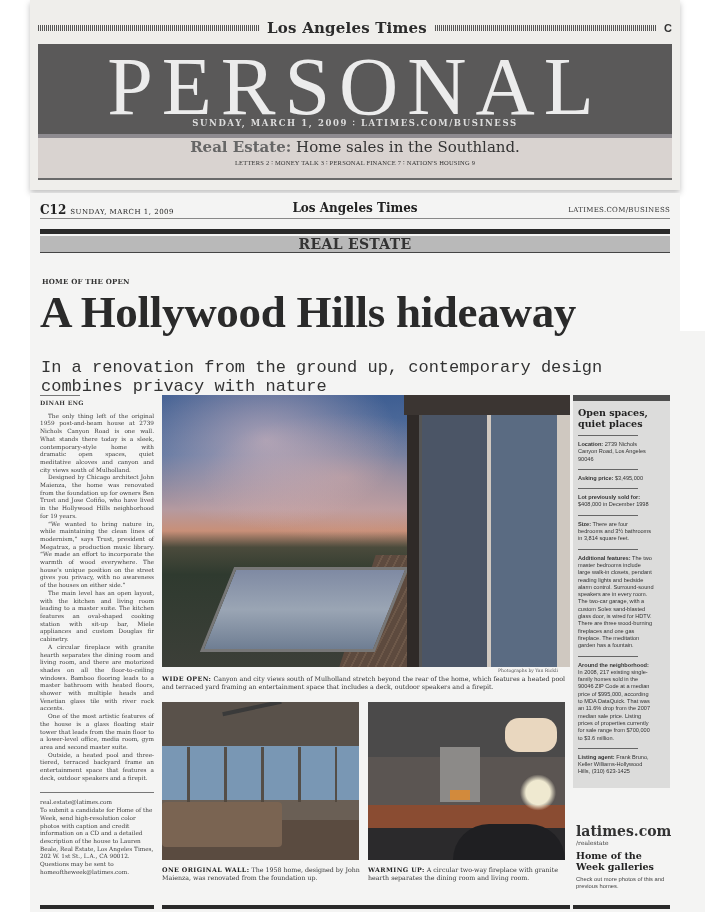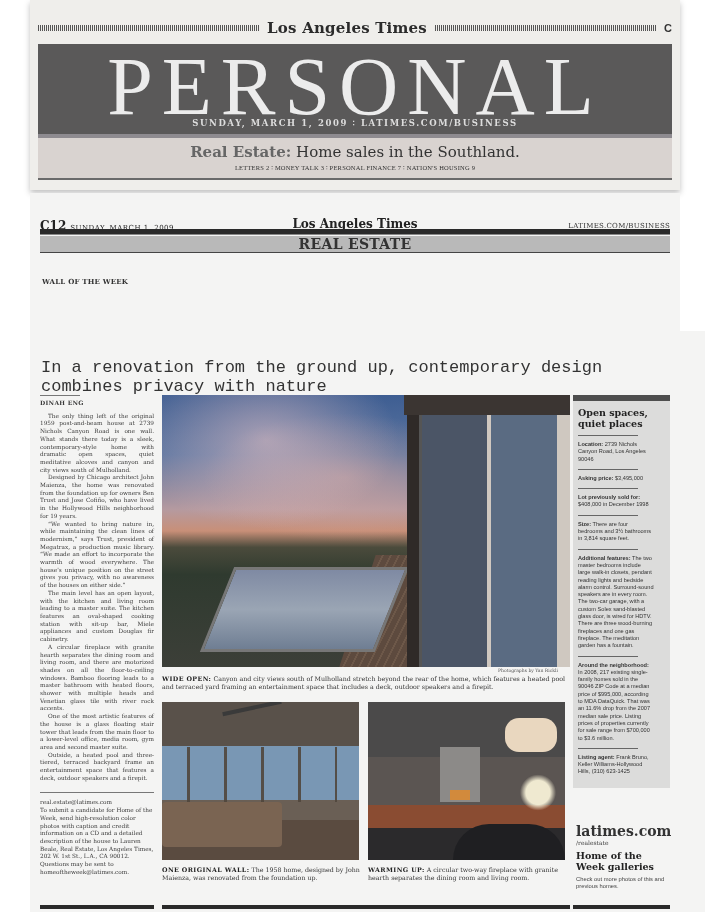--- a/index.html
+++ b/index.html
@@ -31,31 +31,31 @@
   }
   .banner .dateline {
     position: absolute; left: 0; right: 0; bottom: 6px; text-align: center;
     font-family: "DejaVu Serif", serif; font-size: 8.5px; letter-spacing: 1.6px; color: #ddd; font-weight: bold;
   }
   .promo {
     position: absolute; left: 8px; right: 8px; top: 134px; height: 46px;
     background: #d9d3d0; border-top: 4px solid #8e8b90; border-bottom: 2px solid #6a6a6a;
     text-align: center;
   }
-  .promo .headline { font-family: "DejaVu Serif", serif; font-size: 15px; margin-top: 5px; color: #333; }
+  .promo .headline { font-family: "DejaVu Serif", serif; font-size: 15px; color: #333; }
   .promo .headline b { color: #666; }
   .promo .headline .page { font-weight: bold; color: #2b2b2b; }
   .promo .index { font-family: "Liberation Serif", serif; font-size: 6.5px; color: #333; margin-top: 3px; letter-spacing: 0.2px; }
 
   
   .page {
     position: absolute; left: 30px; top: 193px; width: 650px; height: 719px;
     background: #f4f4f3;
   }
-  .folio { position: absolute; left: 10px; right: 10px; top: 22px; height: 20px; border-bottom: 1px solid #888; }
+  .folio { position: absolute; left: 10px; right: 10px; top: 6px; height: 20px; border-bottom: 1px solid #888; }
   .folio .pg { position: absolute; left: 0; top: 4px; font-weight: bold; font-size: 12px; color: #222; }
   .folio .pg small { font-weight: normal; font-size: 7px; letter-spacing: 0.5px; margin-left: 4px; }
   .folio .name { position: absolute; left: 0; right: 0; top: 2px; text-align: center; font-weight: bold; font-size: 12px; color: #222; }
   .folio .url { position: absolute; right: 0; top: 7px; font-size: 7px; letter-spacing: 0.3px; color: #333; text-align: center; }
 
   .sectionbar { position: absolute; left: 10px; right: 10px; top: 36px; height: 26px; }
   .sectionbar .thick { height: 5px; background: #2a2a2a; }
   .sectionbar .band { height: 17px; margin-top: 2px; background: #b9b9b9; border-bottom: 1px solid #444;
     text-align: center; font-weight: bold; font-size: 14px; line-height: 17px; color: #333; letter-spacing: 0.3px; }
 
@@ -153,21 +153,22 @@
     <span class="pg"><span>C12</span><small>SUNDAY, MARCH 1, 2009</small></span>
     <span class="name">Los Angeles Times</span>
     <span class="url">LATIMES.COM/BUSINESS</span>
   </div>
 
   <div class="sectionbar">
     <div class="thick"></div>
     <div class="band">REAL ESTATE</div>
   </div>
 
-  <div class="kicker">WALL OF THE WEEK</div>
+  <div class="kicker">HOME OF THE OPEN</div>
+  <h1 class="hed">A Hollywood Hills hideaway</h1>
   <div class="dek">In a renovation from the ground up, contemporary design combines privacy with nature</div>
 
   <div class="leftcol">
     <div class="byline">DINAH ENG</div>
     <p>The only thing left of the original 1959 post-and-beam house at 2739 Nichols Canyon Road is one wall. What stands there today is a sleek, contemporary-style home with dramatic open spaces, quiet meditative alcoves and canyon and city views south of Mulholland.</p>
     <p>Designed by Chicago architect John Maienza, the home was renovated from the foundation up for owners Ben Trust and Jose Cofiño, who have lived in the Hollywood Hills neighborhood for 19 years.</p>
     <p>“We wanted to bring nature in, while maintaining the clean lines of modernism,” says Trust, president of Megatrax, a production music library. “We made an effort to incorporate the warmth of wood everywhere. The house's unique position on the street gives you privacy, with no awareness of the houses on either side.”</p>
     <p>The main level has an open layout, with the kitchen and living room leading to a master suite. The kitchen features an oval-shaped cooking station with sit-up bar, Miele appliances and custom Douglas fir cabinetry.</p>
     <p>A circular fireplace with granite hearth separates the dining room and living room, and there are motorized shades on all the floor-to-ceiling windows. Bamboo flooring leads to a master bathroom with heated floors, shower with multiple heads and Venetian glass tile with river rock accents.</p>
     <p>One of the most artistic features of the house is a glass floating stair tower that leads from the main floor to a lower-level office, media room, gym area and second master suite.</p>

